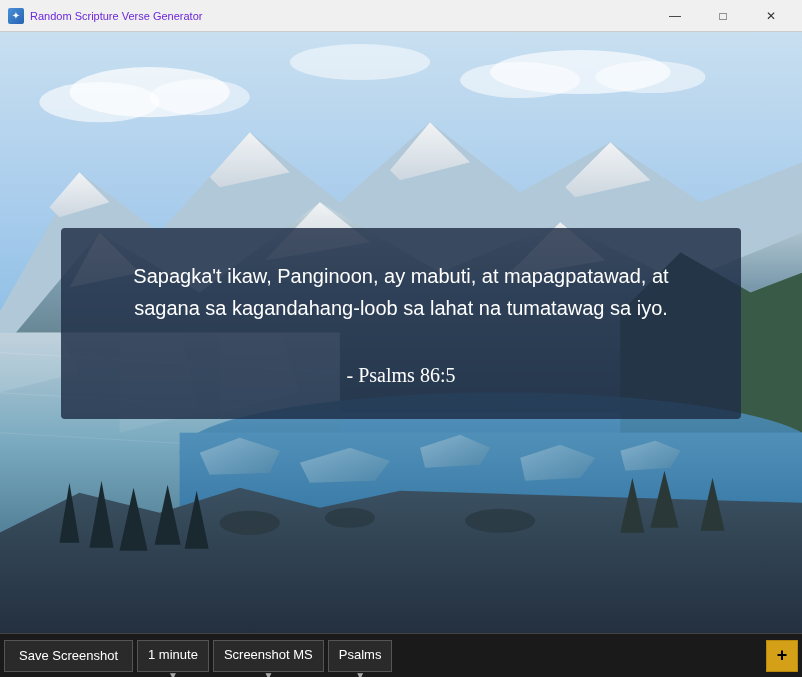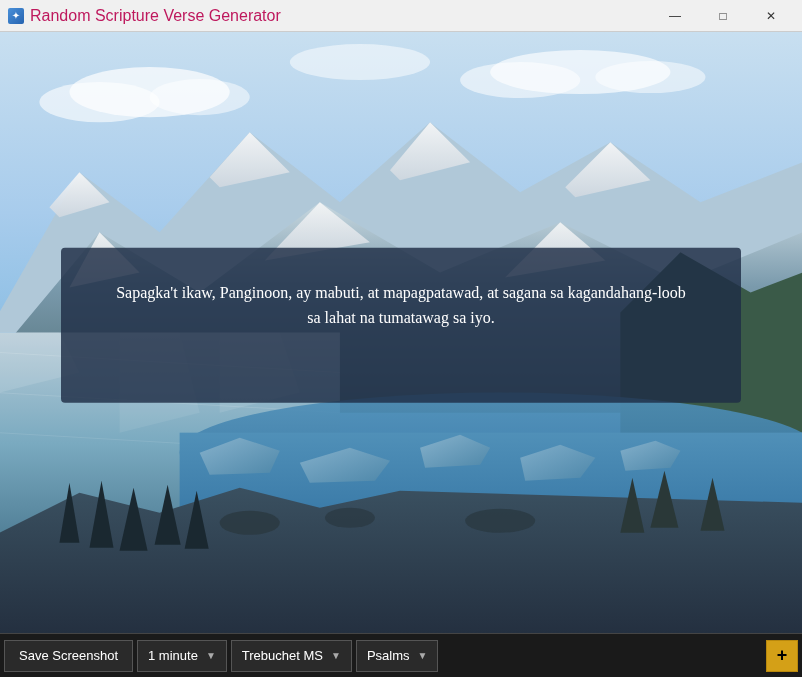--- a/index.html
+++ b/index.html
@@ -34,22 +34,22 @@
       display: flex;
       align-items: center;
       justify-content: center;
       font-size: 10px;
       color: white;
       flex-shrink: 0;
     }
 
     #title-bar-text {
       flex: 1;
-      font-size: 16px;
-      color: #be185d;
+      font-size: 11px;
+      color: #6d28d9;
     }
 
     #title-bar-controls {
       display: flex;
       gap: 2px;
     }
 
     .title-btn {
       width: 46px;
       height: 28px;
@@ -102,23 +102,23 @@
       background: rgba(30, 45, 70, 0.82);
       color: white;
       padding: 32px 48px;
       max-width: 680px;
       width: 85%;
       text-align: center;
       border-radius: 4px;
     }
 
     #scripture-text {
-      font-size: 16px;
+      font-size: 20px;
       line-height: 1.6;
-      font-family: Liberation Serif, serif;
+      font-family: Liberation Sans, sans-serif;
       margin-bottom: 40px;
       color: #ffffff;
     }
 
     #scripture-reference {
       font-size: 20px;
       font-family: 'Trebuchet MS', Georgia, serif;
       color: #ffffff;
     }
 
@@ -155,20 +155,21 @@
       border: 1px solid #555;
       padding: 6px 10px;
       font-size: 13px;
       cursor: pointer;
       height: 32px;
       display: flex;
       align-items: center;
       gap: 8px;
       white-space: nowrap;
       font-family: 'Segoe UI', Arial, sans-serif;
+      flex-direction: column;
     }
 
     .dropdown-arrow {
       font-size: 10px;
       color: #aaa;
     }
 
     .toolbar-spacer {
       flex: 1;
     }
@@ -306,34 +307,35 @@
       <polygon points="700,498 712,445 724,498" fill="#2a3838"></polygon>
 
       <ellipse cx="250" cy="490" rx="30" ry="12" fill="#2a3840" opacity="0.8"></ellipse>
       <ellipse cx="350" cy="485" rx="25" ry="10" fill="#2a3840" opacity="0.7"></ellipse>
       <ellipse cx="500" cy="488" rx="35" ry="12" fill="#2a3840" opacity="0.75"></ellipse>
     </svg>
   </div>
 
   <div id="scripture-box">
     <div id="scripture-text">Sapagka't ikaw, Panginoon, ay mabuti, at mapagpatawad, at sagana sa kagandahang-loob sa lahat na tumatawag sa iyo.</div>
+    <div id="scripture-reference">- Psalms 86:5</div>
   </div>
 
 </div>
 
 <div id="toolbar">
   <button class="toolbar-btn">Save Screenshot</button>
 
   <div class="toolbar-dropdown">
     <span>1 minute</span>
     <span class="dropdown-arrow">▼</span>
   </div>
 
   <div class="toolbar-dropdown">
-    <span>Trebuchet MS</span>
+    <span>Screenshot MS</span>
     <span class="dropdown-arrow">▼</span>
   </div>
 
   <div class="toolbar-dropdown">
     <span>Psalms</span>
     <span class="dropdown-arrow">▼</span>
   </div>
 
   <div class="toolbar-spacer"></div>
 

